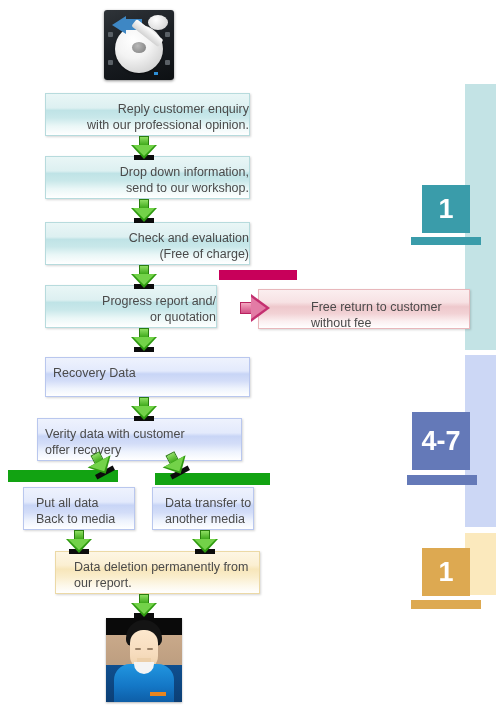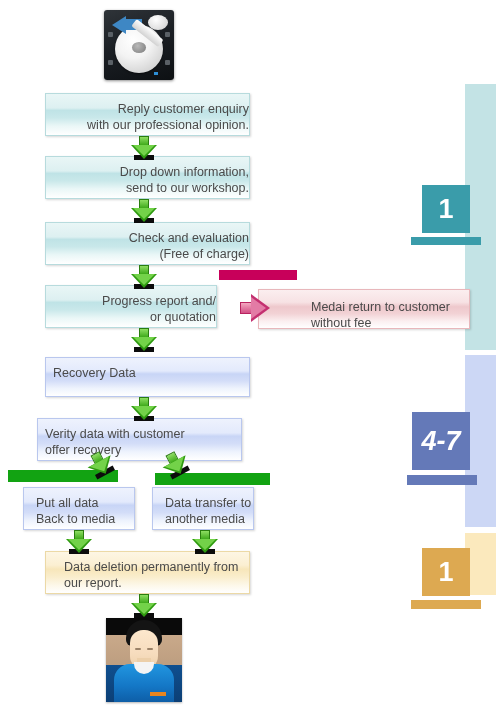--- a/index.html
+++ b/index.html
@@ -81,20 +81,21 @@
     text-align:right;
   }
   .blue-box{
     border:1px solid #b9c7ee;
     background:linear-gradient(180deg,#eef2fd 0%,#e3eafc 34%,#c8d5f6 42%,#d3ddf8 60%,#eef3fd 80%,#ffffff 100%);
     padding-left:7px;
   }
   .cream-box{
     border:1px solid #ecd9a6;
     background:linear-gradient(180deg,#fdf6e4 0%,#fbefd2 32%,#f7e6ba 42%,#faeece 62%,#fdf8ea 82%,#ffffff 100%);
+    margin-left:10px;
   }
   .pink-box{
     border:1px solid #e8b7bb;
     background:linear-gradient(180deg,#fbeeef 0%,#f7e2e4 32%,#eec8cc 44%,#f2d2d5 62%,#fbeff0 82%,#ffffff 100%);
   }
 
   
   .box1{left:45px;top:93px;width:205px;height:43px;}
   .box2{left:45px;top:156px;width:205px;height:43px;}
   .box3{left:45px;top:222px;width:205px;height:43px;}
@@ -157,21 +158,21 @@
 
 <div class="canvas">
 
   <div class="strip strip-teal" style="background: rgb(195, 227, 229);"></div>
   <div class="strip strip-peri" style="background: rgb(204, 215, 245);"></div>
   <div class="strip strip-cream" style="background: rgb(251, 233, 189);"></div>
 
   <div class="badge-sq b1-sq" style="background: rgb(58, 156, 170);">1</div>
   <div class="badge-bar b1-bar" style="background: rgb(58, 156, 170);"></div>
 
-  <div class="badge-sq b2-sq" style="background: rgb(100, 121, 184); font-style: italic;">4-7</div>
+  <div class="badge-sq b2-sq" style="background: rgb(100, 121, 184);">4-7</div>
   <div class="badge-bar b2-bar" style="background: rgb(100, 121, 184);"></div>
 
   <div class="badge-sq b3-sq" style="background: rgb(221, 169, 81);">1</div>
   <div class="badge-bar b3-bar" style="background: rgb(221, 169, 81);"></div>
 
   <div class="hdd">
     <div class="hdd-platter"></div>
     <div class="hdd-hub"></div>
     <div class="hdd-blue2"></div>
     <div class="hdd-blue"></div>
@@ -223,21 +224,21 @@
     <span class="ln">another media</span>
   </div>
 
   <div class="pbox cream-box box9">
     <span class="ln">Data deletion permanently from</span>
     <span class="ln">our report.</span>
   </div>
 
   <div class="crimson" style="background: rgb(200, 0, 90);"></div>
   <div class="pbox pink-box boxR">
-    <span class="ln">Medai return to customer</span>
+    <span class="ln">Free return to customer</span>
     <span class="ln">without fee</span>
   </div>
   <div class="parrow">
     <div class="pstem"></div>
     <div class="phead"></div>
     <div class="phead2"></div>
   </div>
 
   <div class="gbar gbar-l"></div>
   <div class="gbar gbar-r"></div>

